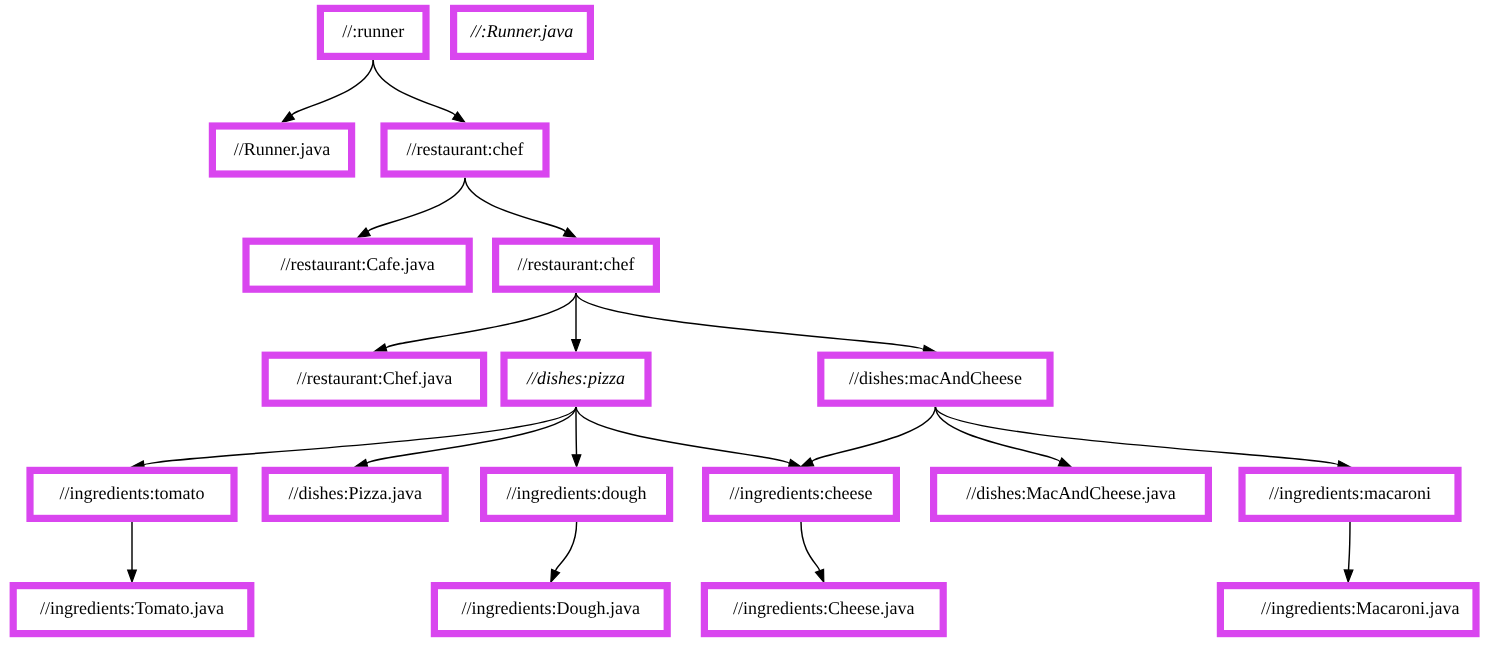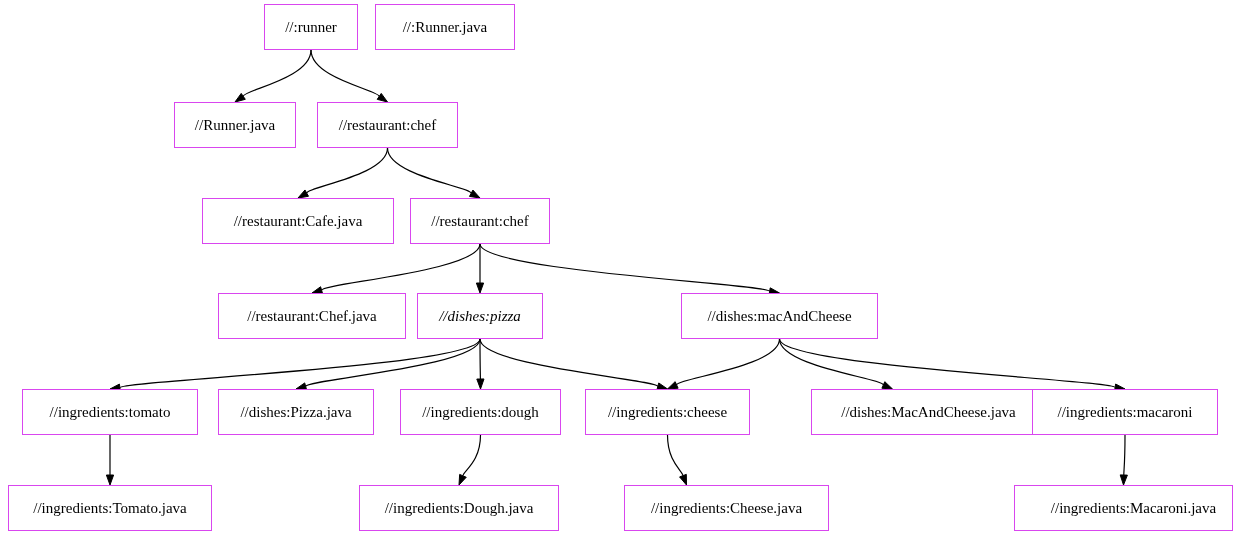--- a/index.html
+++ b/index.html
@@ -11,21 +11,21 @@
     position: relative;
     width: 1242px;
     height: 539px;
     background: #ffffff;
     font-family: "Liberation Serif", serif;
     overflow: hidden;
   }
   .node {
     position: absolute;
     box-sizing: border-box;
-    border: 1px solid #d946ef;
+    border: 6px solid #d946ef;
     background: #ffffff;
     display: flex;
     align-items: center;
     justify-content: center;
     font-size: 15px;
     color: #000000;
     white-space: nowrap;
     line-height: 1;
   }
   .node .label {
@@ -125,21 +125,21 @@
       </g>
       <g>
         <path d="M 1125 435 C 1125 462.5, 1123.7998650910567 470.6279230271046, 1123.7998650910567 475.0044969647763"></path>
         <polygon points="1123.5,485 1120.2014839983763,474.8965455319959 1127.3982461837372,475.1124483975567"></polygon>
       </g>
     </svg>
   <div id="node-layer">
       <div class="node" style="left: 264px; top: 4px; width: 94px; height: 46px;">
         <span class="label">//:runner</span>
       </div>
-      <div class="node" style="left: 375px; top: 4px; width: 140px; height: 46px;">
+      <div class="node" style="left: 375px; top: 4px; width: 120px; height: 46px; font-style: italic;">
         <span class="label">//:Runner.java</span>
       </div>
       <div class="node" style="left: 174px; top: 102px; width: 122px; height: 46px;">
         <span class="label">//Runner.java</span>
       </div>
       <div class="node" style="left: 317px; top: 102px; width: 141px; height: 46px;">
         <span class="label">//restaurant:chef</span>
       </div>
       <div class="node" style="left: 202px; top: 198px; width: 192px; height: 46px;">
         <span class="label">//restaurant:Cafe.java</span>
@@ -161,32 +161,32 @@
       </div>
       <div class="node" style="left: 218px; top: 389px; width: 156px; height: 46px;">
         <span class="label">//dishes:Pizza.java</span>
       </div>
       <div class="node" style="left: 400px; top: 389px; width: 161px; height: 46px;">
         <span class="label">//ingredients:dough</span>
       </div>
       <div class="node" style="left: 585px; top: 389px; width: 165px; height: 46px; font-family: Liberation Serif, serif;">
         <span class="label">//ingredients:cheese</span>
       </div>
-      <div class="node" style="left: 775px; top: 389px; width: 235px; height: 46px; margin-left: 36px;">
+      <div class="node" style="left: 775px; top: 389px; width: 235px; height: 46px;">
         <span class="label">//dishes:MacAndCheese.java</span>
       </div>
       <div class="node" style="left: 1032px; top: 389px; width: 186px; height: 46px;">
         <span class="label">//ingredients:macaroni</span>
       </div>
       <div class="node" style="left: 8px; top: 485px; width: 204px; height: 46px;">
         <span class="label">//ingredients:Tomato.java</span>
       </div>
       <div class="node" style="left: 359px; top: 485px; width: 200px; height: 46px;">
         <span class="label">//ingredients:Dough.java</span>
       </div>
-      <div class="node" style="left: 584px; top: 485px; width: 205px; height: 46px; margin-left: 40px;">
+      <div class="node" style="left: 584px; top: 485px; width: 205px; height: 46px;">
         <span class="label">//ingredients:Cheese.java</span>
       </div>
       <div class="node" style="left: 1014px; top: 485px; width: 219px; height: 46px; padding-left: 20px;">
         <span class="label">//ingredients:Macaroni.java</span>
       </div>
     </div>
 </div>
 
 </body></html>

